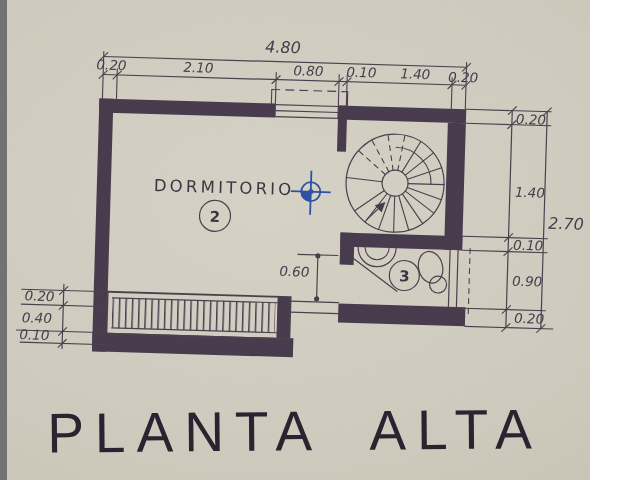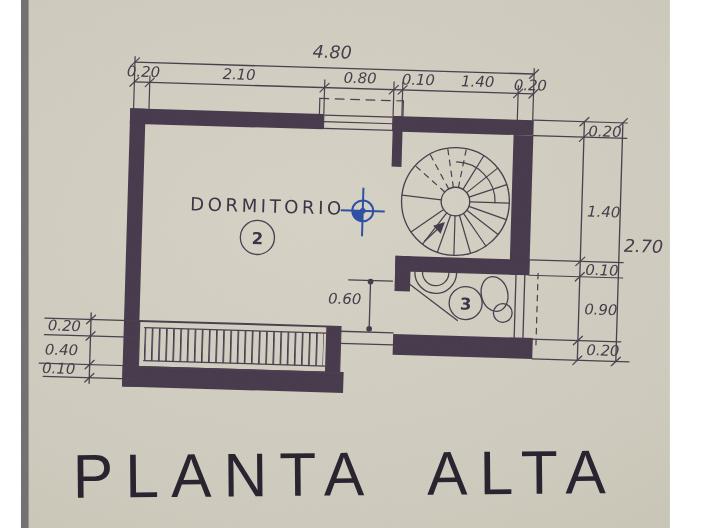--- a/index.html
+++ b/index.html
@@ -1,20 +1,19 @@
 <!DOCTYPE html>
 <html><head>
 <meta charset="utf-8">
 <style>
   html,body{margin:0;padding:0;}
   .stage{
     position:relative;width:590px;height:480px;overflow:hidden;
     background:radial-gradient(120% 100% at 45% 42%, #d8d4c7 0%, #d0ccbe 55%, #c7c3b3 88%, #bdb9a9 100%);
     font-family:"DejaVu Sans", sans-serif;
-    margin-left:19px;
   }
   .photo-edge{position:absolute;left:0;top:0;width:7px;height:480px;background:#717173;}
   svg{position:absolute;left:0;top:0;}
   .w{fill:#46394b;stroke:none;}
   .ln{stroke:#4a3d4c;stroke-width:1.2;fill:none;stroke-linecap:round;}
   .thin{stroke-width:1.1;}
   .thick{stroke-width:1.8;}
   .dsh{stroke-dasharray:8 6;}
   .dsh2{stroke-dasharray:5 5;}
   .dim-t{font:italic 13.5px "DejaVu Sans", sans-serif;fill:#453a48;text-anchor:middle;}

